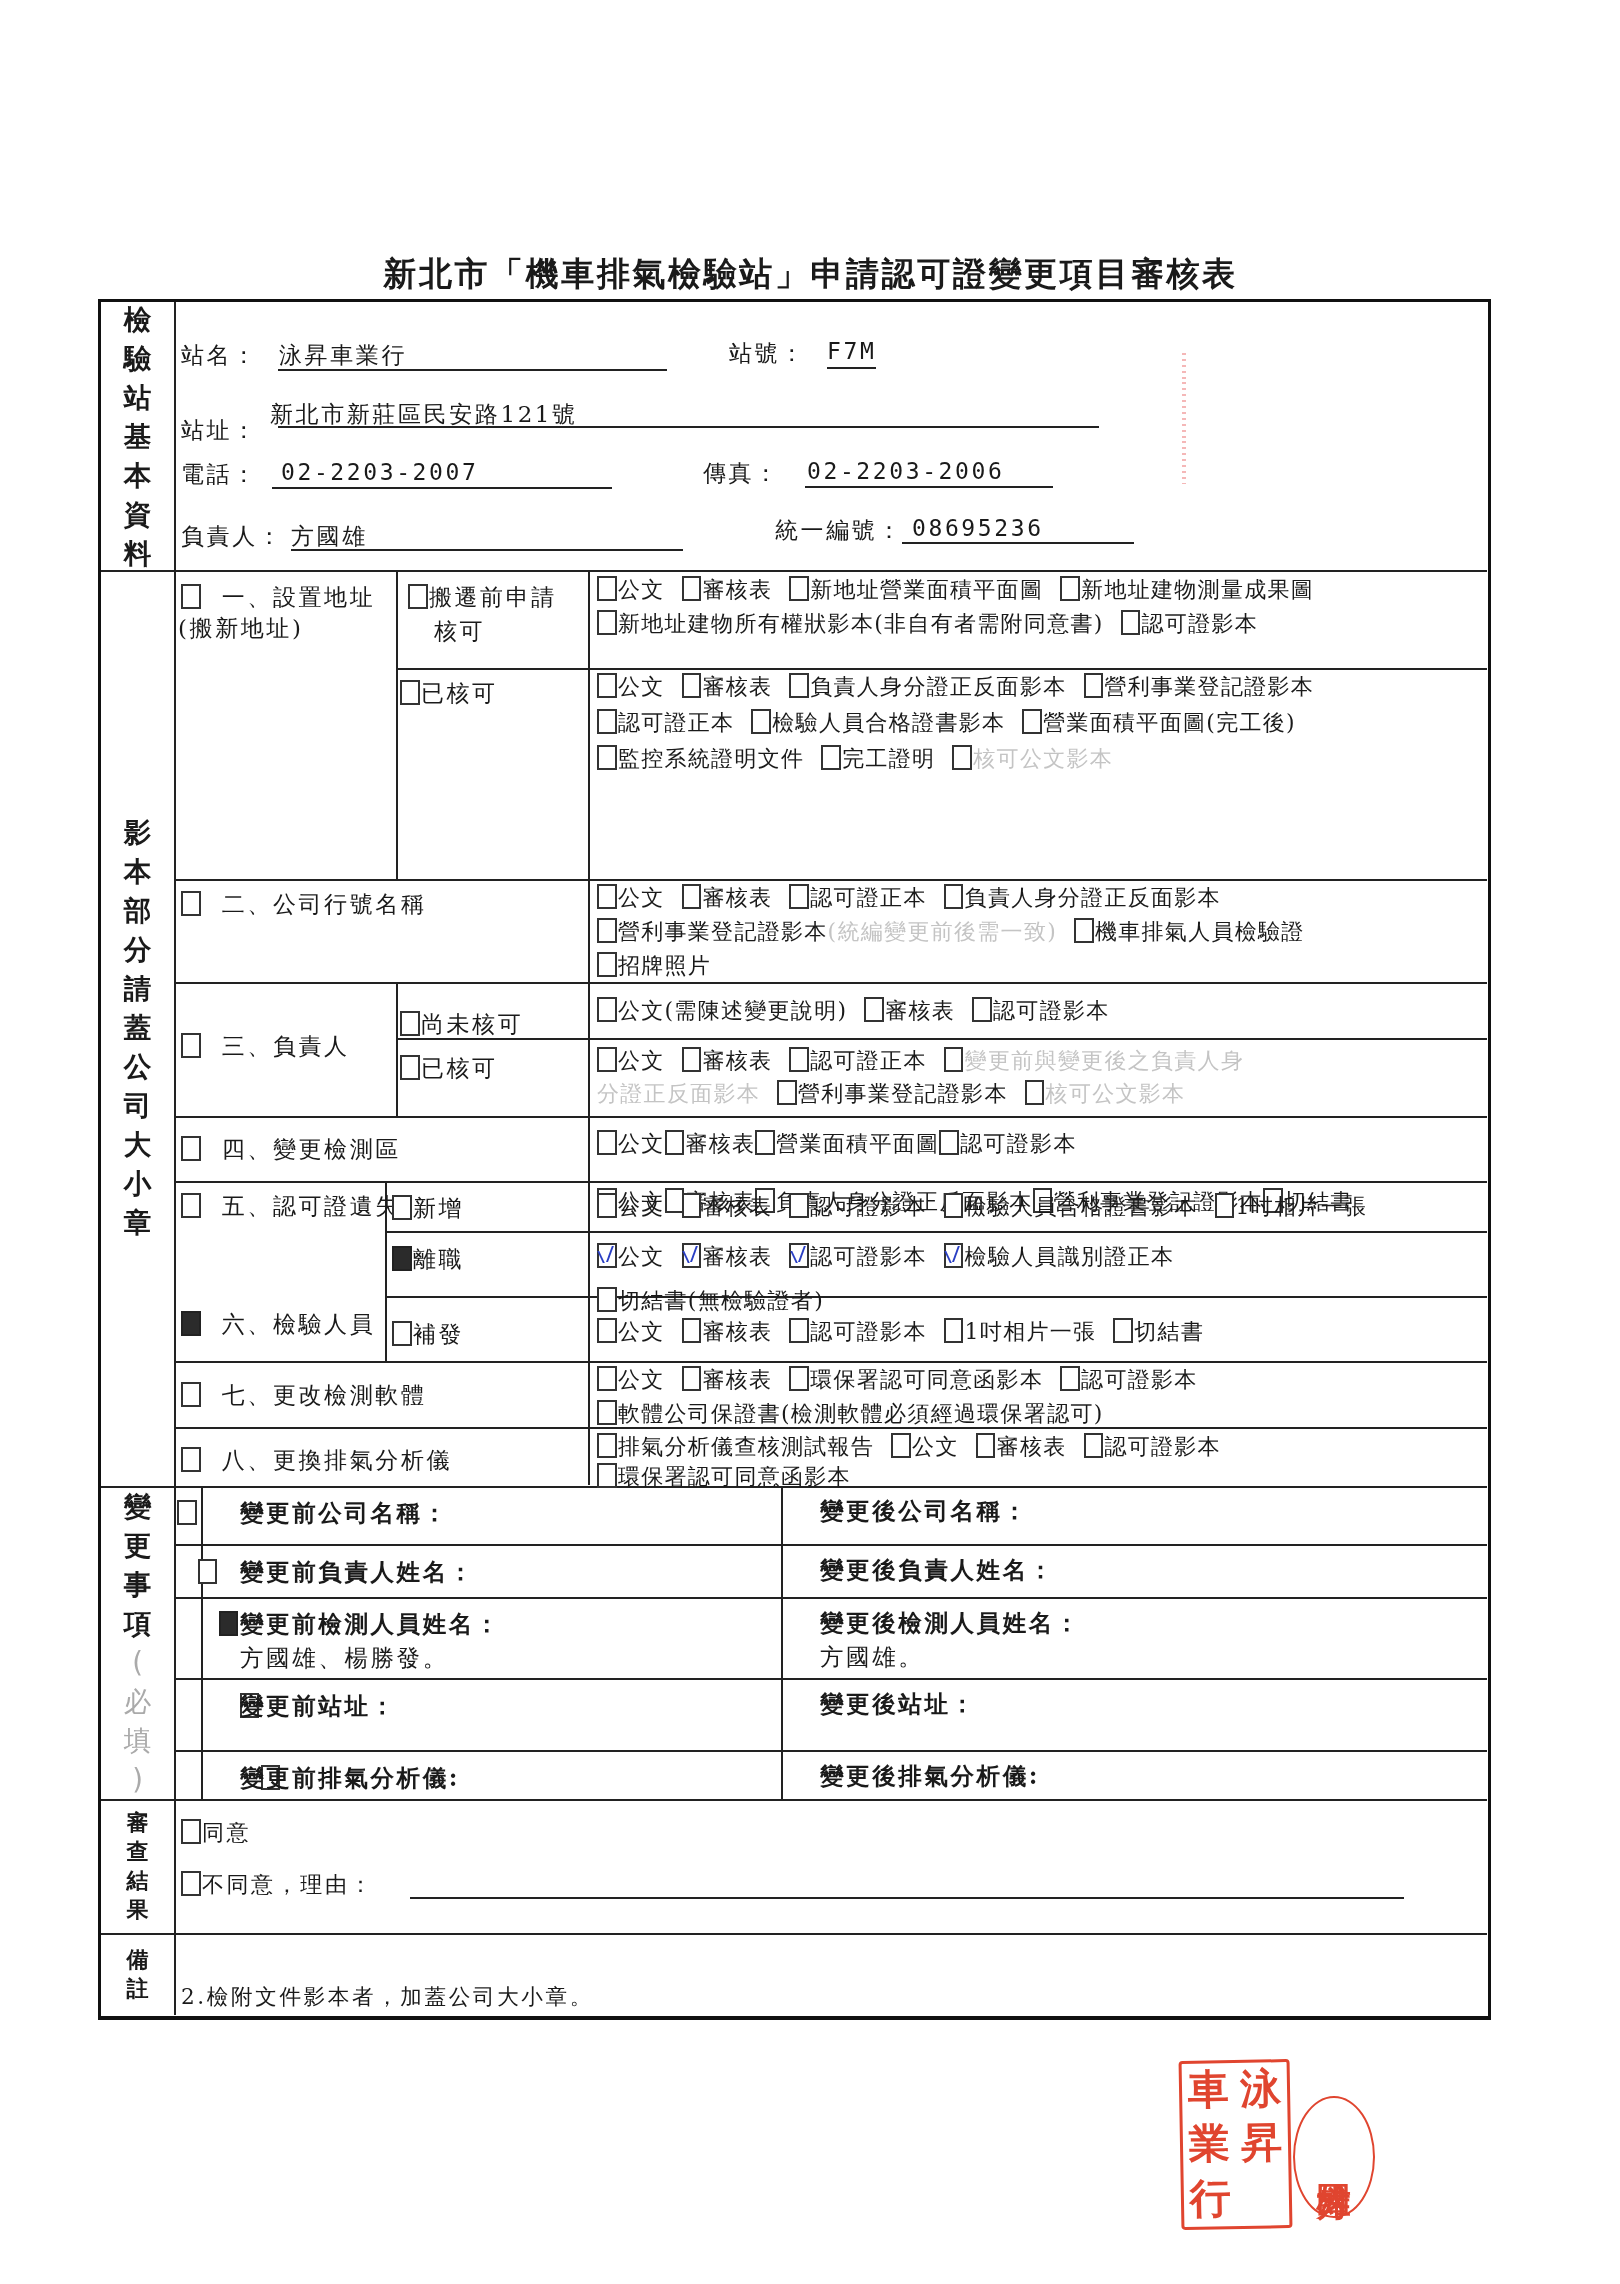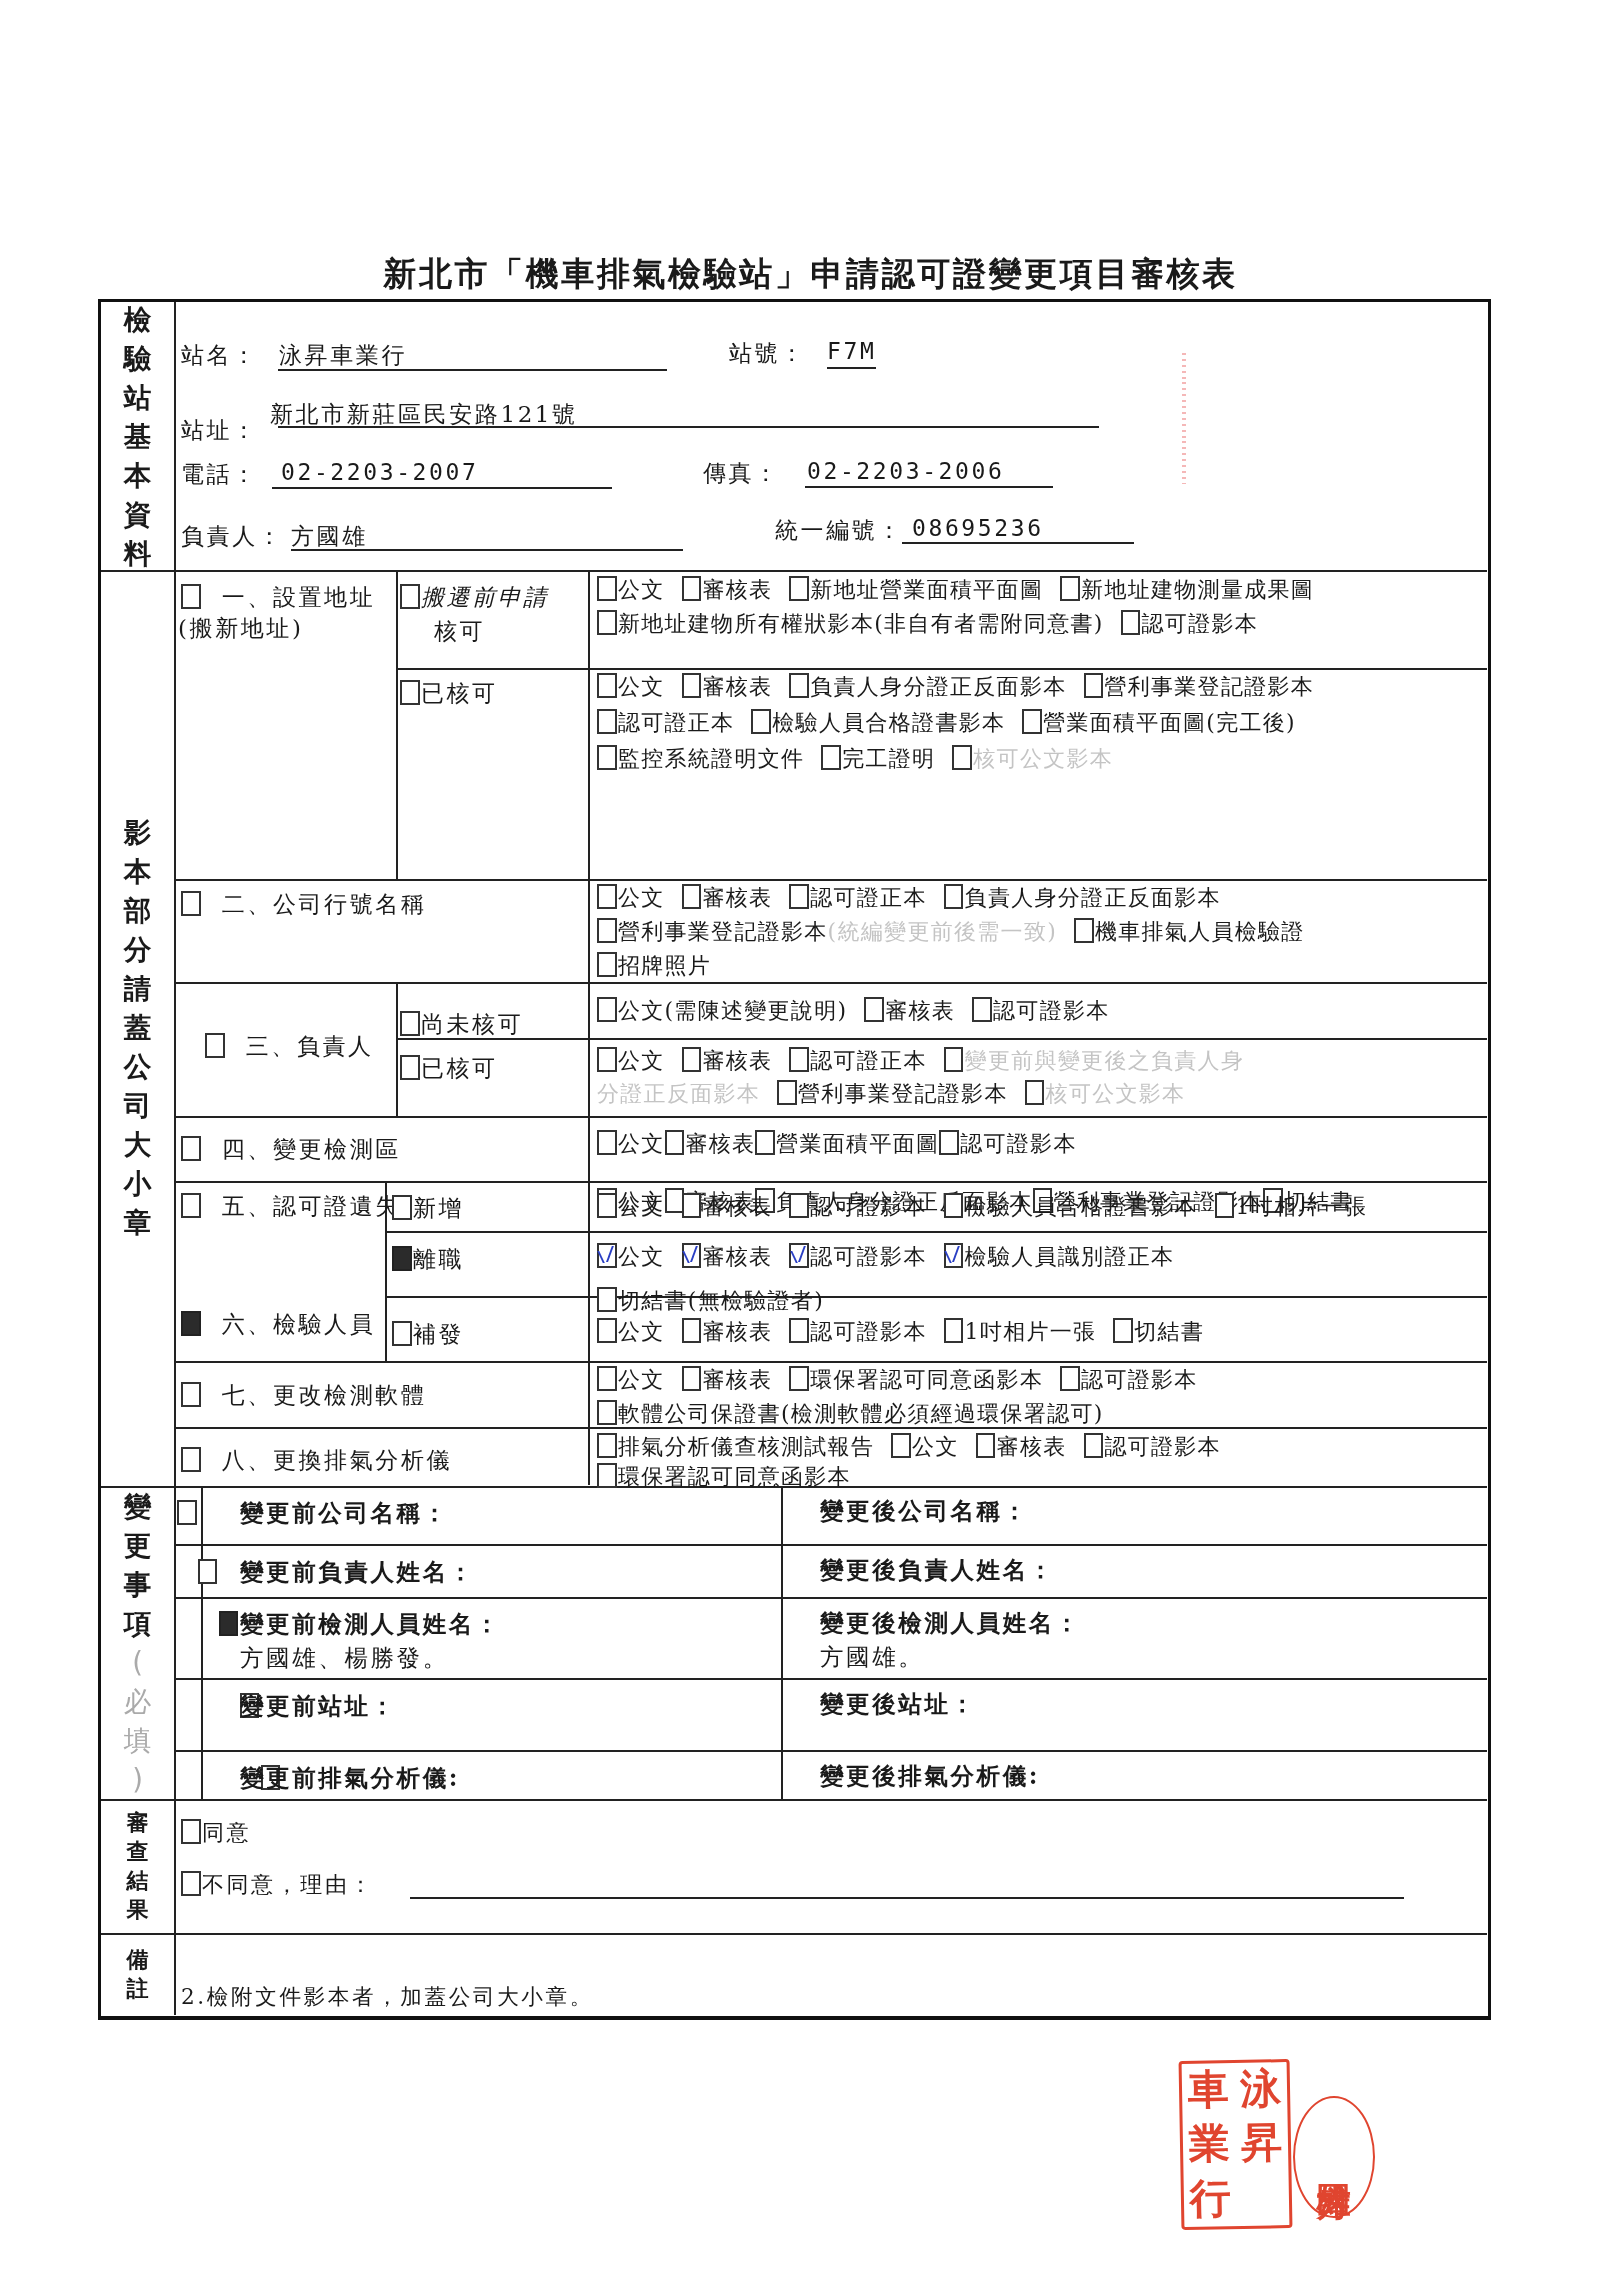--- a/index.html
+++ b/index.html
@@ -119,21 +119,21 @@
   <div class="hl" style="left:284px;top:994px;width:1102px;"></div>
   <div class="hl" style="left:73px;top:1059px;width:1313px;"></div>
   <div class="hl" style="left:73px;top:1125px;width:1313px;"></div>
   <div class="hl" style="left:0;top:1184px;width:1386px;"></div>
 
   
   <div class="t" style="left:80px;top:280px;">
     <span class="cb"></span>&nbsp;&nbsp;<span>一、設置地址</span>
   </div>
   <div class="t" style="left:77px;top:311px;">(搬新地址)</div>
-  <div class="t" style="left:299px;top:280px;font-style:italic;">
+  <div class="t" style="left:307px;top:280px;">
     <span class="cb"></span><span>搬遷前申請</span>
   </div>
   <div class="t" style="left:333px;top:314px;">核可</div>
   <div class="t" style="left:299px;top:376px;">
     <span class="cb"></span><span>已核可</span>
   </div>
 
   <div class="row" style="left:496px;top:273px;">
       <div style="position: absolute; left: 0px; top: 0px; white-space: nowrap;"><span class="item"><span class="cb"></span><span>公文</span></span><span class="item"><span class="cb"></span><span>審核表</span></span><span class="item"><span class="cb"></span><span>新地址營業面積平面圖</span></span><span class="item"><span class="cb"></span><span>新地址建物測量成果圖</span></span></div>
       <div style="position: absolute; left: 0px; top: 34px; white-space: nowrap;"><span class="item"><span class="cb"></span><span>新地址建物所有權狀影本(非自有者需附同意書)</span></span><span class="item"><span class="cb"></span><span>認可證影本</span></span></div>
@@ -148,21 +148,21 @@
   <div class="t" style="left:80px;top:587px;">
     <span class="cb"></span>&nbsp;&nbsp;<span>二、公司行號名稱</span>
   </div>
   <div class="row" style="left:496px;top:581px;">
       <div style="position: absolute; left: 0px; top: 0px; white-space: nowrap;"><span class="item"><span class="cb"></span><span>公文</span></span><span class="item"><span class="cb"></span><span>審核表</span></span><span class="item"><span class="cb"></span><span>認可證正本</span></span><span class="item"><span class="cb"></span><span>負責人身分證正反面影本</span></span></div>
       <div style="position: absolute; left: 0px; top: 34px; white-space: nowrap;"><span class="item"><span class="cb"></span><span>營利事業登記證影本</span><span class="faded">(統編變更前後需一致)</span></span><span class="item"><span class="cb"></span><span>機車排氣人員檢驗證</span></span></div>
       <div style="position: absolute; left: 0px; top: 68px; white-space: nowrap;"><span class="item"><span class="cb"></span><span>招牌照片</span></span></div>
     </div>
 
   
-  <div class="t" style="left:80px;top:729px;margin-left:24px;">
+  <div class="t" style="left:80px;top:729px;">
     <span class="cb"></span>&nbsp;&nbsp;<span>三、負責人</span>
   </div>
   <div class="t" style="left:299px;top:695px;margin-top:12px;">
     <span class="cb"></span><span>尚未核可</span>
   </div>
   <div class="t" style="left:299px;top:751px;">
     <span class="cb"></span><span>已核可</span>
   </div>
   <div class="row" style="left:496px;top:694px;">
       <div style="position: absolute; left: 0px; top: 0px; white-space: nowrap;"><span class="item"><span class="cb"></span><span>公文(需陳述變更說明)</span></span><span class="item"><span class="cb"></span><span>審核表</span></span><span class="item"><span class="cb"></span><span>認可證影本</span></span></div>

